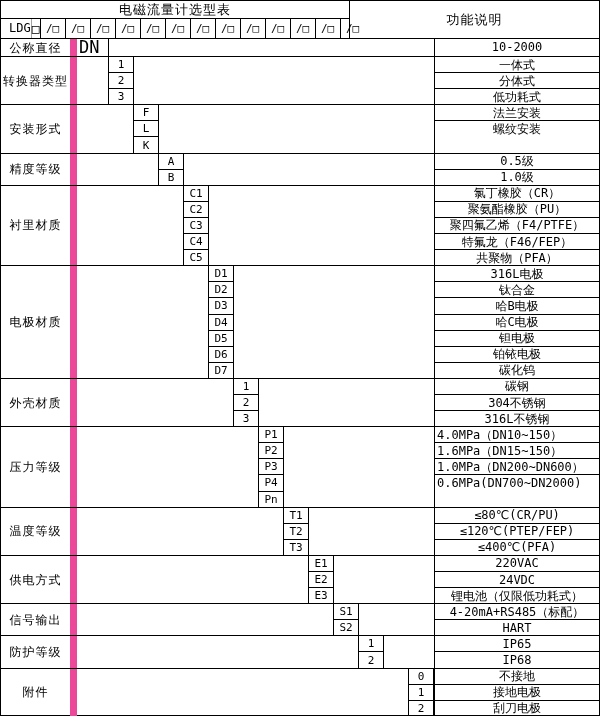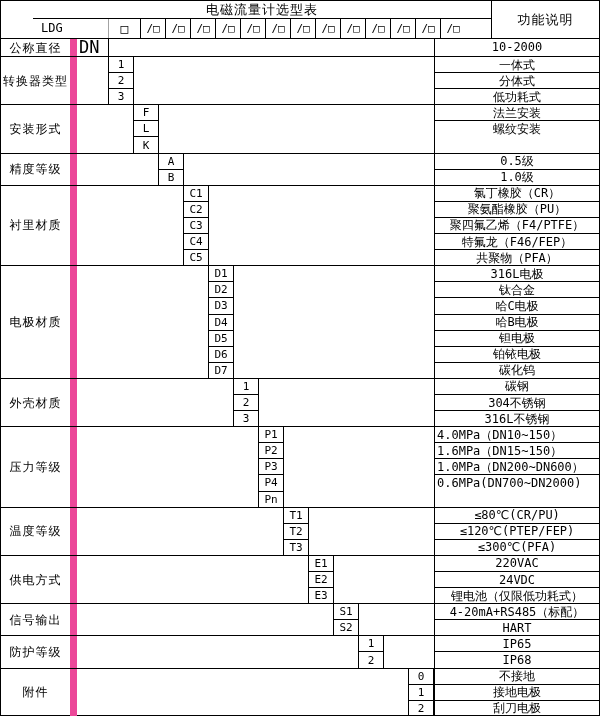--- a/index.html
+++ b/index.html
@@ -9,21 +9,21 @@
     width:600px; height:716px;
     border:1px solid #000;
     background:#fff;
     display:flex; flex-direction:column;
     --rh:16.095px;
     font-size:12px;
     line-height:1;
   }
   
   .top-block { display:flex; border-bottom:1px solid #000; height:38px; flex:0 0 38px; }
-  .top-left { width:491px; border-right:1px solid #000; display:flex; flex-direction:column;padding-left:32px; }
+  .top-left { width:349px; border-right:1px solid #000; display:flex; flex-direction:column; }
   .title-cell {
     height:18px; border-bottom:1px solid #000;
     display:flex; align-items:center; justify-content:center;
     font-size:13px; letter-spacing:1px;
   }
   .code-row { height:20px; display:flex; align-items:stretch; }
   .ldg-cell { width:76px; border-right:1px solid #a3a3a3; display:flex; align-items:center; padding-left:8px; }
   .first-box { width:32px; border-right:1px solid #000; display:flex; align-items:center; justify-content:center; font-size:13px; }
   .slot { width:25px; border-right:1px solid #000; display:flex; align-items:center; justify-content:center; font-size:11px; }
   .slot:last-child { width:24px; border-right:none; }
@@ -156,22 +156,22 @@
           <div class="code-cell">D3</div>
           <div class="code-cell">D4</div>
           <div class="code-cell">D5</div>
           <div class="code-cell">D6</div>
           <div class="code-cell">D7</div>
         </div>
         <div class="spacer-r"></div>
         <div class="desc-stack">
           <div class="desc-cell">316L电极</div>
           <div class="desc-cell">钛合金</div>
+          <div class="desc-cell">哈B电极</div>
           <div class="desc-cell">哈C电极</div>
-          <div class="desc-cell">哈B电极</div>
           <div class="desc-cell">钽电极</div>
           <div class="desc-cell">铂铱电极</div>
           <div class="desc-cell">碳化钨</div>
         </div>
       </div>
       <div class="grow">
         <div class="label-cell">外壳材质</div>
         <div class="spacer-l" style="width: 157px;"></div>
         <div class="code-stack">
           <div class="code-cell">1</div>
@@ -208,21 +208,21 @@
         <div class="spacer-l" style="width: 207px;"></div>
         <div class="code-stack">
           <div class="code-cell">T1</div>
           <div class="code-cell">T2</div>
           <div class="code-cell">T3</div>
         </div>
         <div class="spacer-r"></div>
         <div class="desc-stack">
           <div class="desc-cell">≤80℃(CR/PU)</div>
           <div class="desc-cell">≤120℃(PTEP/FEP)</div>
-          <div class="desc-cell">≤300℃(PFA)</div>
+          <div class="desc-cell">≤400℃(PFA)</div>
         </div>
       </div>
       <div class="grow">
         <div class="label-cell">供电方式</div>
         <div class="spacer-l" style="width: 232px;"></div>
         <div class="code-stack">
           <div class="code-cell">E1</div>
           <div class="code-cell">E2</div>
           <div class="code-cell">E3</div>
         </div>

